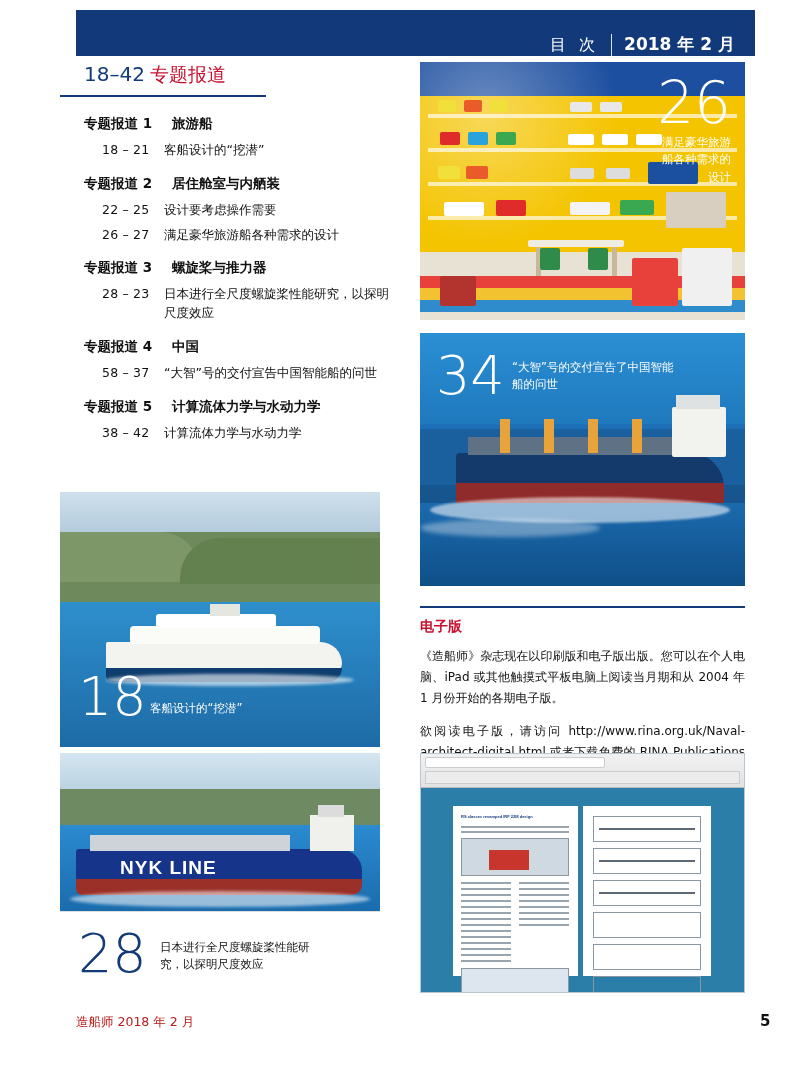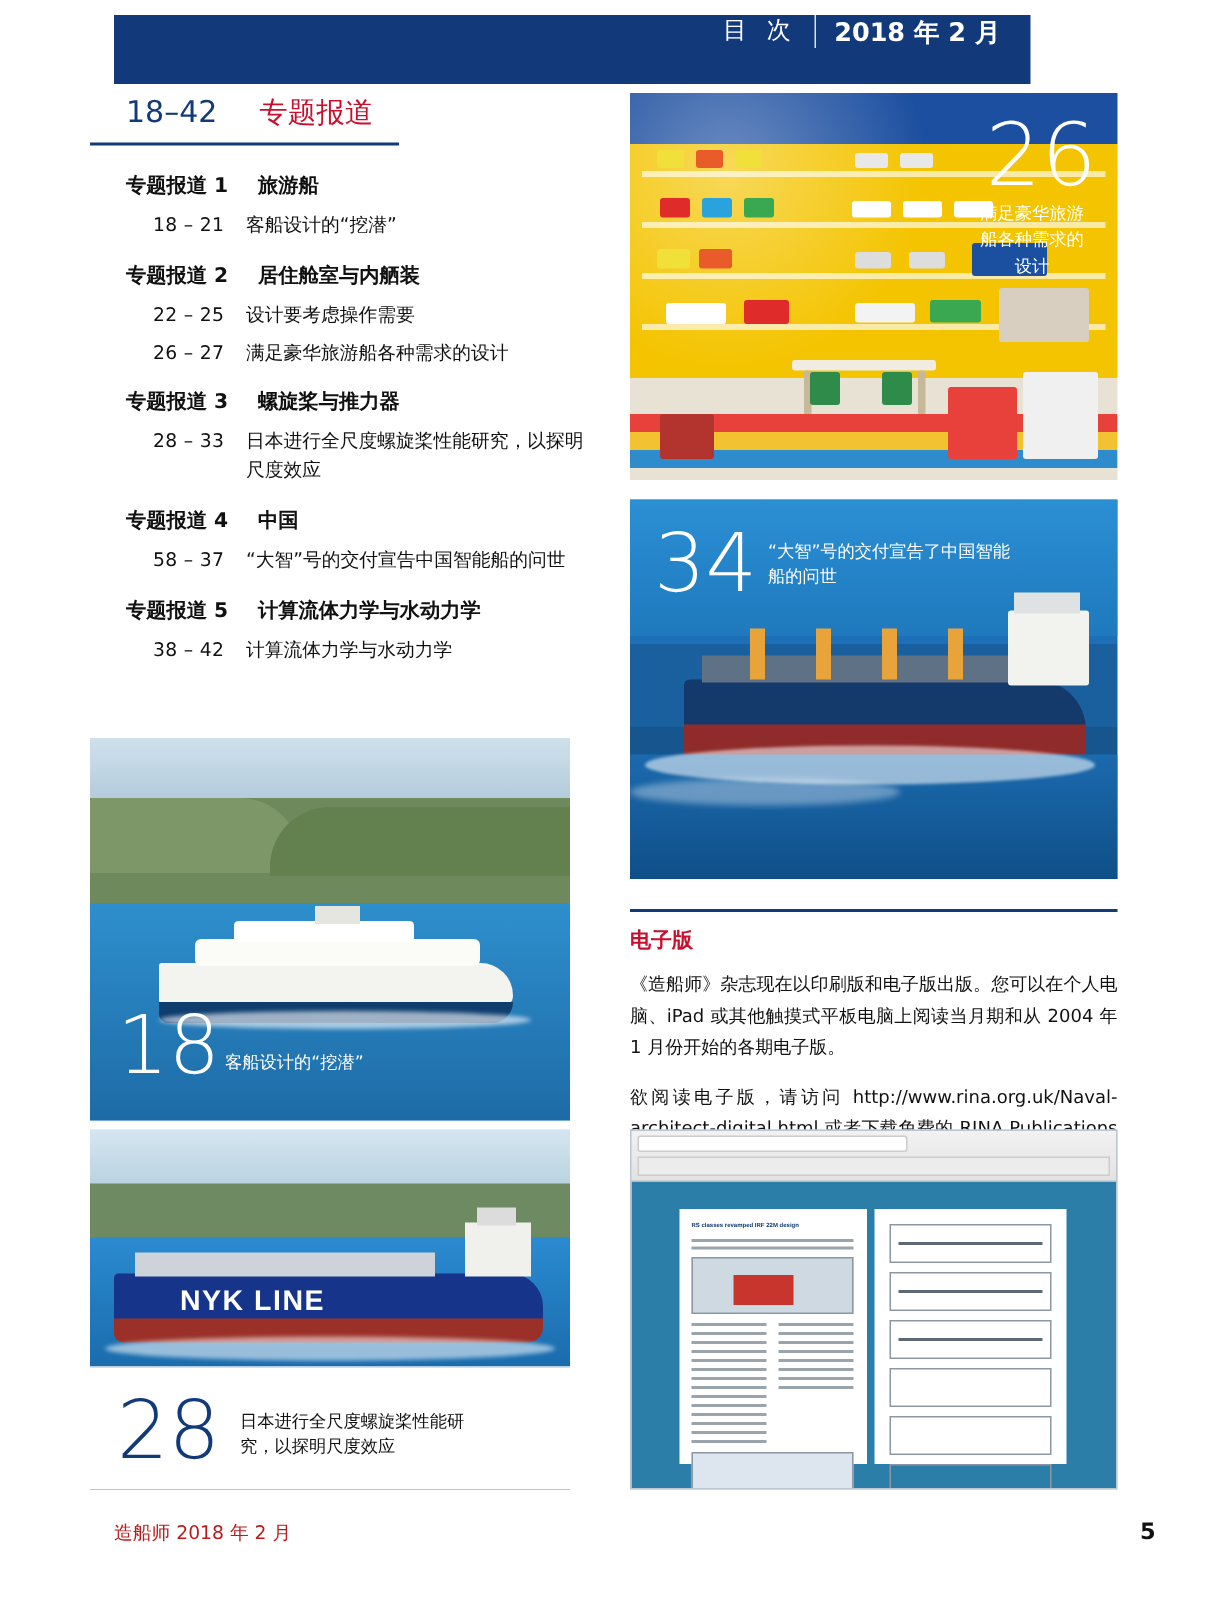--- a/index.html
+++ b/index.html
@@ -13,24 +13,24 @@
   .page {
     position: relative;
     width: 805px; height: 1073px;
     background: #fff;
   }
 
   
   .header-bar {
     position: absolute;
     left: 76px; top: 10px;
-    width: 611px; height: 46px;
+    width: 679px; height: 46px;
     background: #123a7a;
     display: flex;
-    align-items: flex-start;
+    align-items: flex-end;
     justify-content: flex-end;
     padding-right: 20px;
   }
   .header-mu {
     color: #ffffff;
     font-size: 16px;
     letter-spacing: 4px;
     font-family: "DejaVu Sans", sans-serif;
   }
   .header-div {
@@ -48,21 +48,21 @@
 
   
   .left-col {
     position: absolute;
     left: 60px; top: 62px;
     width: 330px;
   }
   .toc-title {
     display: flex;
     align-items: baseline;
-    gap: 28px;
+    gap: 5px;
     padding: 0 0 7px 24px;
     border-bottom: 2px solid #123a7a;
     width: 206px;
     margin-bottom: 18px;
   }
   .toc-title .range {
     font-size: 20px;
     color: #123a7a;
     font-family: "DejaVu Sans", sans-serif;
   }
@@ -262,21 +262,21 @@
         <span class="desc">满足豪华旅游船各种需求的设计</span>
       </div>
     </div>
 
     <div class="toc-group">
       <div class="toc-head">
         <span class="g-label">专题报道 3</span>
         <span class="g-name">螺旋桨与推力器</span>
       </div>
       <div class="toc-entry">
-        <span class="pages">28 – 33</span>
+        <span class="pages">28 – 23</span>
         <span class="desc">日本进行全尺度螺旋桨性能研究，以探明尺度效应</span>
       </div>
     </div>
 
     <div class="toc-group">
       <div class="toc-head">
         <span class="g-label">专题报道 4</span>
         <span class="g-name">中国</span>
       </div>
       <div class="toc-entry">
@@ -331,21 +331,21 @@
     <div class="brick" style="left:168px; top:186px; width:20px; height:22px; background:#2f8b4a;"></div>
 
     <div class="floorstripe" style="top:214px; background:#e8413c;"></div>
     <div class="floorstripe" style="top:226px; background:#f2c230;"></div>
     <div class="floorstripe" style="top:238px; background:#2e8ccc;"></div>
     <div class="brick" style="left:212px; top:196px; width:46px; height:48px; background:#e8413c;"></div>
     <div class="brick" style="left:262px; top:186px; width:50px; height:58px; background:#f0f0f0;"></div>
     <div class="brick" style="left:20px; top:214px; width:36px; height:30px; background:#b3342f;"></div>
 
     <span class="cap-num" style="right:14px; top:12px; font-size:58px;">26</span>
-    <span class="cap-txt" style="right:14px; top:72px; width:86px; white-space:pre-line; text-align:center;">满足豪华旅游
+    <span class="cap-txt" style="right:14px; top:72px; width:86px; white-space:pre-line; text-align:right;">满足豪华旅游
 船各种需求的
 设计</span>
   </div>
 
   <div class="photo" id="img-ship34">
     <div style="position:absolute;left:0;right:0;top:0;height:36%;background:linear-gradient(#2b8fd4,#1f79bd);"></div>
     <div style="position:absolute;left:36px;top:120px;width:268px;height:52px;background:#14396b;border-radius:4px 34px 4px 4px;"></div>
     <div style="position:absolute;left:36px;top:150px;width:268px;height:26px;background:#8f2b2b;border-radius:0 0 6px 6px;"></div>
     <div style="position:absolute;left:48px;top:104px;width:230px;height:18px;background:#5f7184;"></div>
     <div style="position:absolute;left:252px;top:74px;width:54px;height:50px;background:#f2f2ef;border-radius:2px;"></div>

